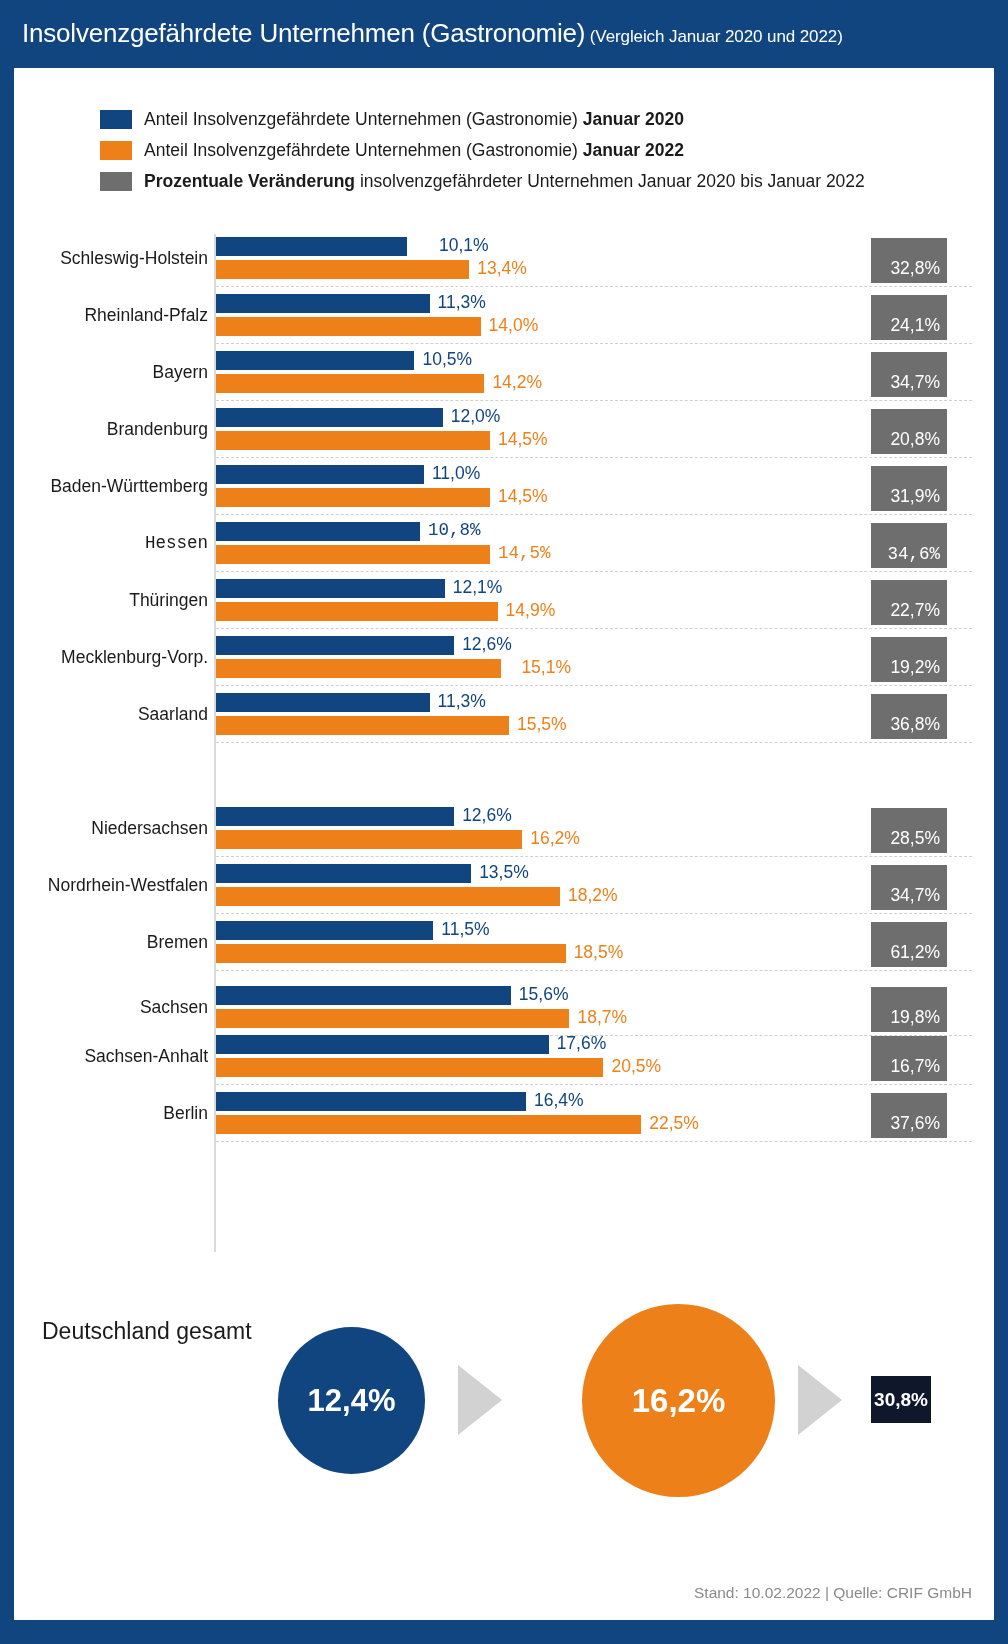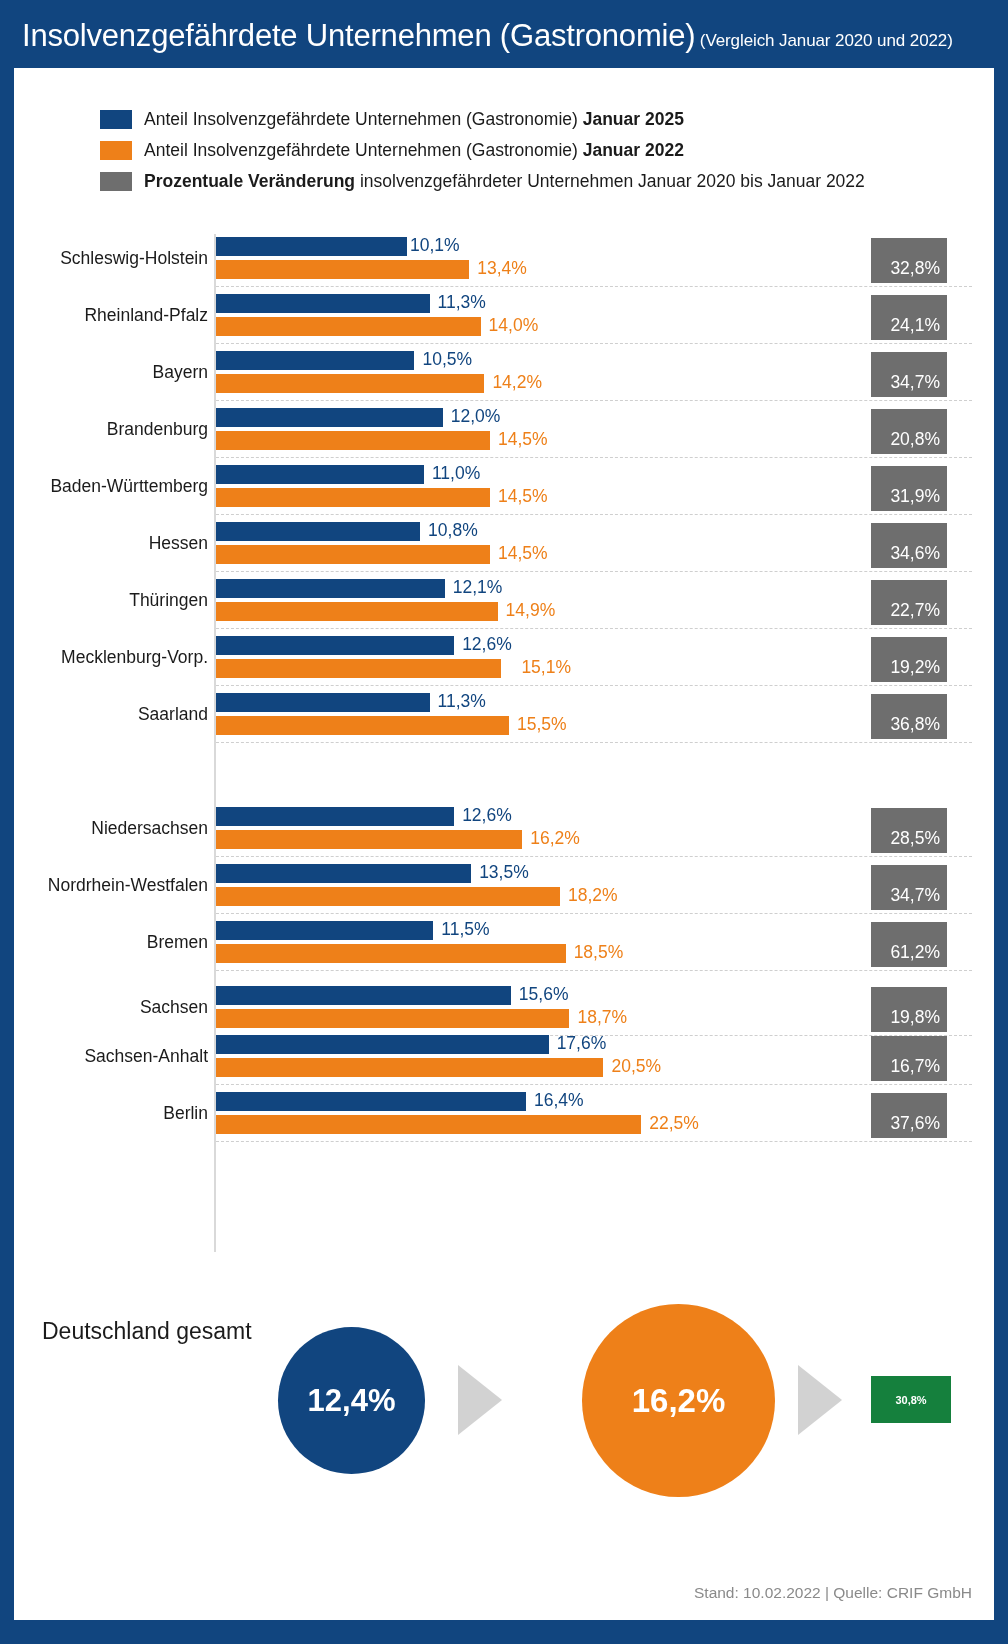--- a/index.html
+++ b/index.html
@@ -27,21 +27,21 @@
     background: #11457f;
   }
   #title-line {
     position: absolute;
     left: 22px;
     top: 18px;
     white-space: nowrap;
     color: #ffffff;
   }
   #title-main {
-    font-size: 31px;
+    font-size: 26px;
     letter-spacing: -0.2px;
   }
   #title-sub {
     font-size: 17px;
     letter-spacing: -0.1px;
   }
   
   #canvas {
     position: absolute;
     left: 14px;
@@ -198,28 +198,28 @@
     border-top: 35px solid transparent;
     border-bottom: 35px solid transparent;
     border-left: 44px solid #d2d2d2;
   }
   #arrow-1 { left: 444px; top: 82px; }
   #arrow-2 { left: 784px; top: 82px; }
   #summary-change {
     position: absolute;
     left: 857px;
     top: 93px;
-    width: 80px;
+    width: 60px;
     height: 47px;
-    background: #15803d;
+    background: #0f172a;
     display: flex;
     align-items: center;
     justify-content: center;
     color: #ffffff;
-    font-size: 11px;
+    font-size: 19px;
     font-weight: bold;
   }
   
   #footer-note {
     position: absolute;
     right: 22px;
     bottom: 18px;
     font-size: 15.5px;
     color: #8a8a8a;
     white-space: nowrap;
@@ -235,38 +235,38 @@
       <span id="title-main">Insolvenzgefährdete Unternehmen (Gastronomie)</span>
       <span id="title-sub">(Vergleich Januar 2020 und 2022)</span>
     </div>
   </div>
 
   <div id="canvas">
 
     <div id="legend">
         <div class="legend-row">
           <div class="legend-swatch sw-blue"></div>
-          <div class="legend-text">Anteil Insolvenzgefährdete Unternehmen (Gastronomie) <b>Januar 2025</b></div>
+          <div class="legend-text">Anteil Insolvenzgefährdete Unternehmen (Gastronomie) <b>Januar 2020</b></div>
         </div>
         <div class="legend-row">
           <div class="legend-swatch sw-orange"></div>
           <div class="legend-text">Anteil Insolvenzgefährdete Unternehmen (Gastronomie) <b>Januar 2022</b></div>
         </div>
         <div class="legend-row">
           <div class="legend-swatch sw-gray"></div>
           <div class="legend-text"><b>Prozentuale Veränderung</b> insolvenzgefährdeter Unternehmen Januar 2020 bis Januar 2022</div>
         </div>
       </div>
 
     <div id="plot">
       <div class="axis-line"></div>
     <div class="row" style="top: 4px;">
           <div class="row-label">Schleswig-Holstein</div>
           <div class="bar bar-2020" style="width: 190.89px;"></div>
-          <div class="bar-val val-2020" style="left: 396px;">10,1%</div>
+          <div class="bar-val val-2020" style="left: 425px;">10,1%</div>
           <div class="bar bar-2022" style="width: 253.26px;"></div>
           <div class="bar-val val-2022" style="left: 463.26px;">13,4%</div>
           <div class="change-box">
             <span>32,8%</span>
           </div>
           <div class="gridline"></div>
         </div>
         <div class="row" style="top: 61px;">
           <div class="row-label">Rheinland-Pfalz</div>
           <div class="bar bar-2020" style="width: 213.57px;"></div>
@@ -304,21 +304,21 @@
           <div class="row-label">Baden-Württemberg</div>
           <div class="bar bar-2020" style="width: 207.9px;"></div>
           <div class="bar-val val-2020" style="left: 417.9px;">11,0%</div>
           <div class="bar bar-2022" style="width: 274.05px;"></div>
           <div class="bar-val val-2022" style="left: 484.05px;">14,5%</div>
           <div class="change-box">
             <span>31,9%</span>
           </div>
           <div class="gridline"></div>
         </div>
-        <div class="row" style="top: 289px;">
+        <div class="row" style="top: 289px; font-family: Liberation Mono, monospace;">
           <div class="row-label">Hessen</div>
           <div class="bar bar-2020" style="width: 204.12px;"></div>
           <div class="bar-val val-2020" style="left: 414.12px;">10,8%</div>
           <div class="bar bar-2022" style="width: 274.05px;"></div>
           <div class="bar-val val-2022" style="left: 484.05px;">14,5%</div>
           <div class="change-box">
             <span>34,6%</span>
           </div>
           <div class="gridline"></div>
         </div>

